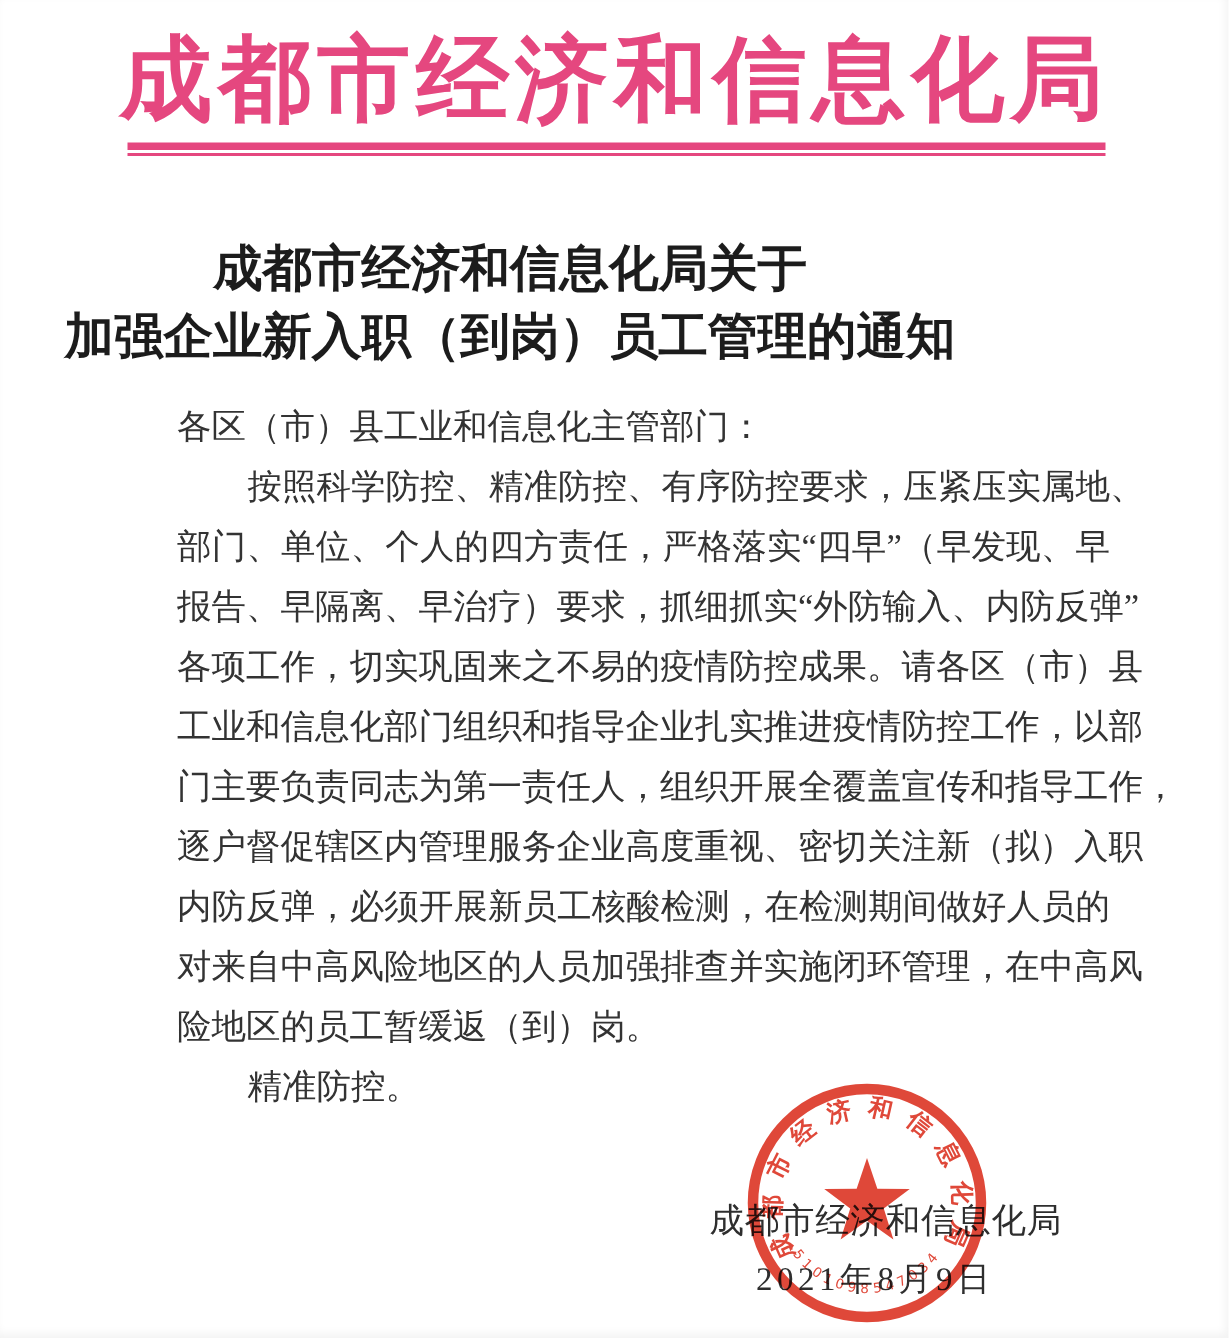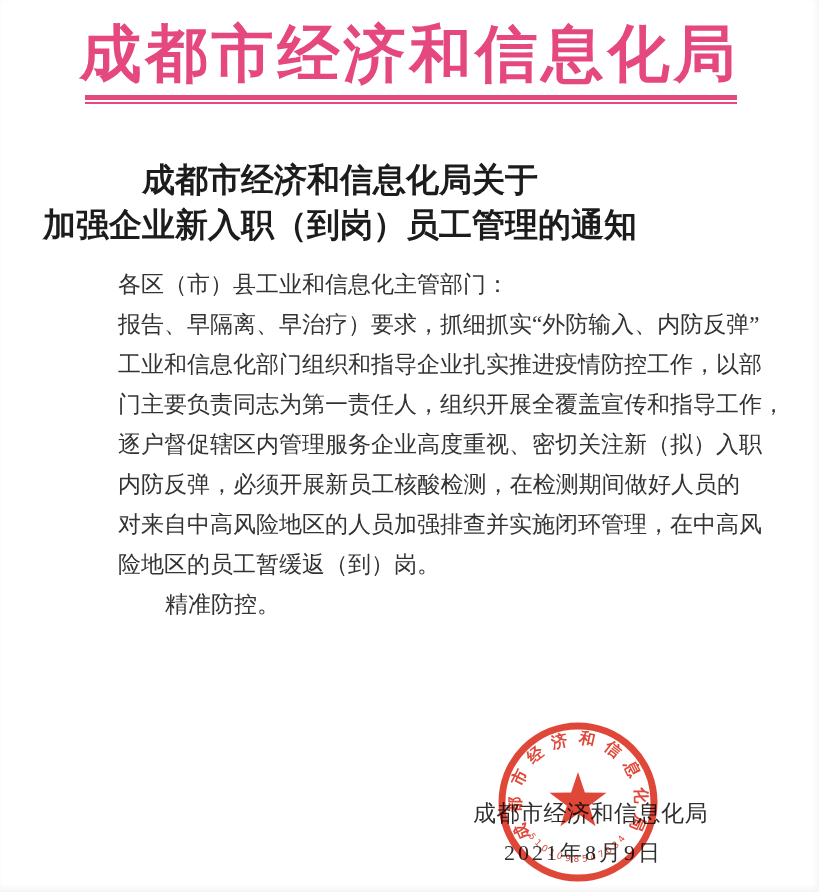--- a/index.html
+++ b/index.html
@@ -78,21 +78,24 @@
 
   <div class="rule"></div>
 
   <div class="doc-title">
     <div>成都市经济和信息化局关于</div>
     <div>加强企业新入职（到岗）员工管理的通知</div>
   </div>
 
   <div class="body-block">
       <div class="line no-stretch">各区（市）县工业和信息化主管部门：</div>
+      <div class="line indent">按照科学防控、精准防控、有序防控要求，压紧压实属地、</div>
+      <div class="line">部门、单位、个人的四方责任，严格落实“四早”（早发现、早</div>
       <div class="line">报告、早隔离、早治疗）要求，抓细抓实“外防输入、内防反弹”</div>
+      <div class="line">各项工作，切实巩固来之不易的疫情防控成果。请各区（市）县</div>
       <div class="line">工业和信息化部门组织和指导企业扎实推进疫情防控工作，以部</div>
       <div class="line">门主要负责同志为第一责任人，组织开展全覆盖宣传和指导工作，</div>
       <div class="line">逐户督促辖区内管理服务企业高度重视、密切关注新（拟）入职</div>
       <div class="line">内防反弹，必须开展新员工核酸检测，在检测期间做好人员的</div>
       <div class="line">对来自中高风险地区的人员加强排查并实施闭环管理，在中高风</div>
       <div class="line no-stretch">险地区的员工暂缓返（到）岗。</div>
       <div class="line indent no-stretch">精准防控。</div>
     </div>
 
   <div class="signature">成都市经济和信息化局</div>

